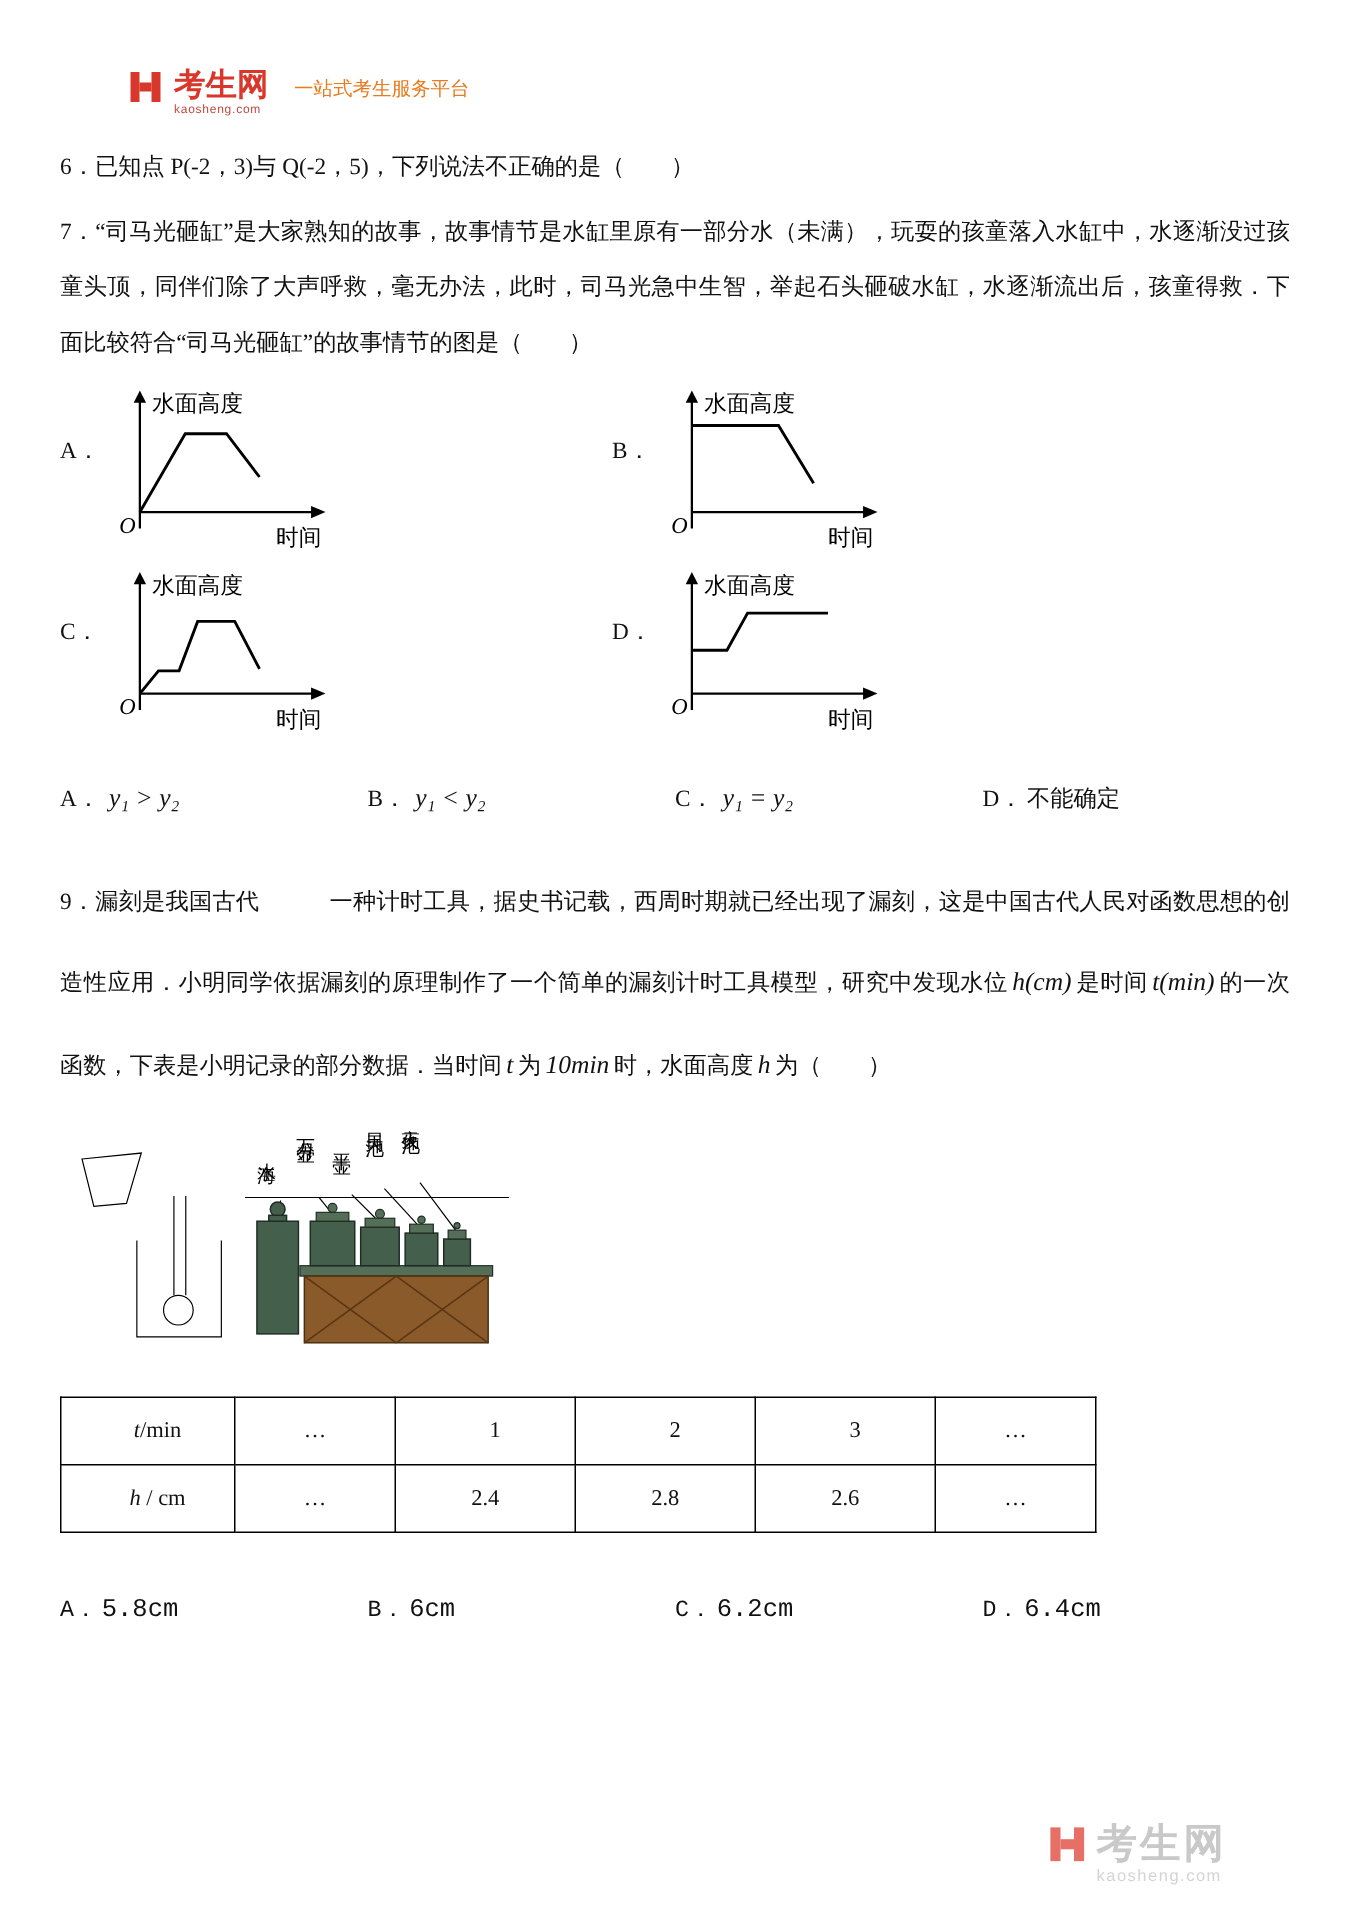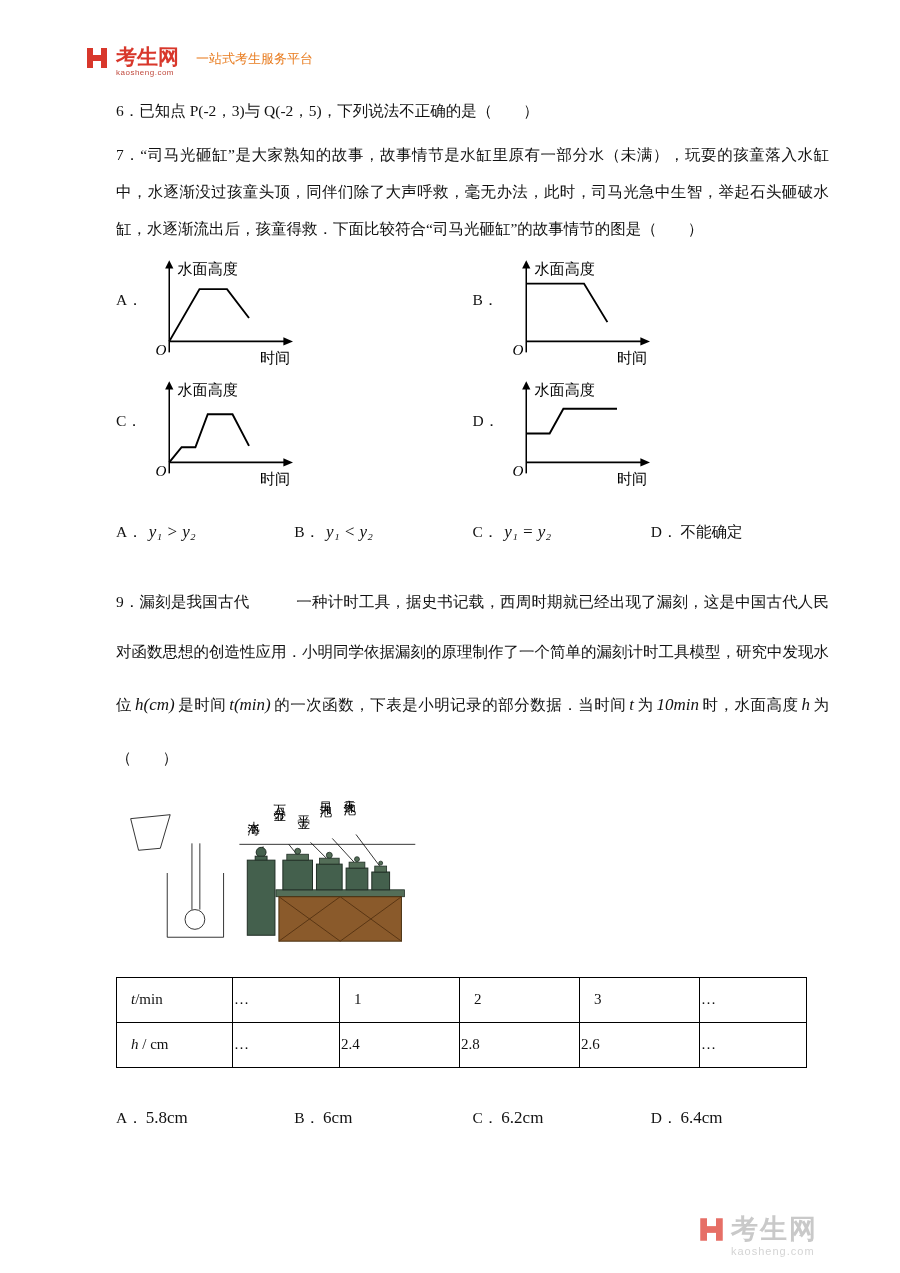--- a/index.html
+++ b/index.html
@@ -1,18 +1,18 @@
 <!DOCTYPE html>
 <html><head>
 <meta charset="utf-8">
 <style>
   html,body{margin:0;padding:0;background:#ffffff;}
   .page{position:relative;width:900px;height:1273px;background:#ffffff;overflow:hidden;
         font-family:"Liberation Serif","DejaVu Serif",serif;color:#111111;}
-  .content{padding:0 71px;margin-left:45px;}
+  .content{padding:0 40px;}
 
   
   .header{padding:46px 0 0 85px;}
   .logo{display:flex;align-items:flex-start;gap:7px;cursor:pointer;}
   .logo-icon{width:24px;height:24px;}
   .logo-icon rect{fill:#d8372b;}
   .logo-stack{display:flex;flex-direction:column;line-height:1;}
   .logo-cn{font-size:21px;font-weight:bold;color:#d8372b;font-family:"Liberation Sans","DejaVu Sans",sans-serif;}
   .logo-domain{font-size:8px;color:#c04a3e;letter-spacing:.5px;margin-top:2px;font-family:"Liberation Sans","DejaVu Sans",sans-serif;}
   .tagline{font-size:13px;color:#e87b1e;margin-left:10px;margin-top:4px;font-family:"Liberation Sans","DejaVu Sans",sans-serif;text-align:center;}
@@ -23,41 +23,41 @@
   .q9para{line-height:3.25;margin-top:34px;}
   .mf{font-family:"Liberation Serif","DejaVu Serif",serif;font-style:italic;font-size:17px;padding:0 3px;}
   .q8line{margin-top:30px;}
 
   
   .opts{display:flex;margin-top:16px;font-size:15.5px;}
   .opt{width:25%;white-space:nowrap;}
   .opt-label{margin-right:3px;}
   .opts-big .opt-val{font-size:17px;}
   .opts-mid{margin-top:32px;align-items:flex-end;}
-  .opts-late{margin-top:40px;}
+  .opts-late{margin-top:40px;font-family:Liberation Mono, monospace;}
 
   
   .graph-row{display:flex;margin-top:8px;}
   .graph-cell{display:flex;width:368px;}
   .graph-label{font-size:15.5px;width:34px;padding-top:34px;}
   svg.graph{width:165px;height:113px;}
   .ax{stroke:#000;stroke-width:1.1;}
   .axf{fill:#000;}
   .curve{stroke:#000;stroke-width:1.4;fill:none;}
   .gl{font-size:11px;}
   .go{font-size:11px;font-style:italic;}
 
   
   .illustration{position:relative;width:320px;height:168px;margin-top:6px;}
   .vlabel{position:absolute;writing-mode:vertical-rl;text-orientation:upright;
           font-size:12.5px;letter-spacing:2px;color:#000;line-height:1.1;}
 
   
   table.dtable{border-collapse:collapse;margin-top:20px;}
-  table.dtable td{border:1px solid #000;height:42px;font-size:15px;}
+  table.dtable td{border:1px solid #000;height:42px;font-size:15px;text-align:center;}
   td.c0{width:100px;text-align:left;padding-left:14px;}
   td.cn{width:104px;}
   td.lnum{text-align:left;padding-left:14px;}
 
   
   .footer{position:absolute;left:0;right:0;bottom:72px;text-align:center;font-size:13.5px;color:#222;}
   .watermark{position:absolute;right:82px;bottom:16px;display:flex;align-items:flex-start;gap:6px;}
   .wm-icon{width:27px;height:27px;opacity:.85;}
   .wm-icon rect{fill:#e2574c;}
   .wm-stack{display:flex;flex-direction:column;line-height:1;}

